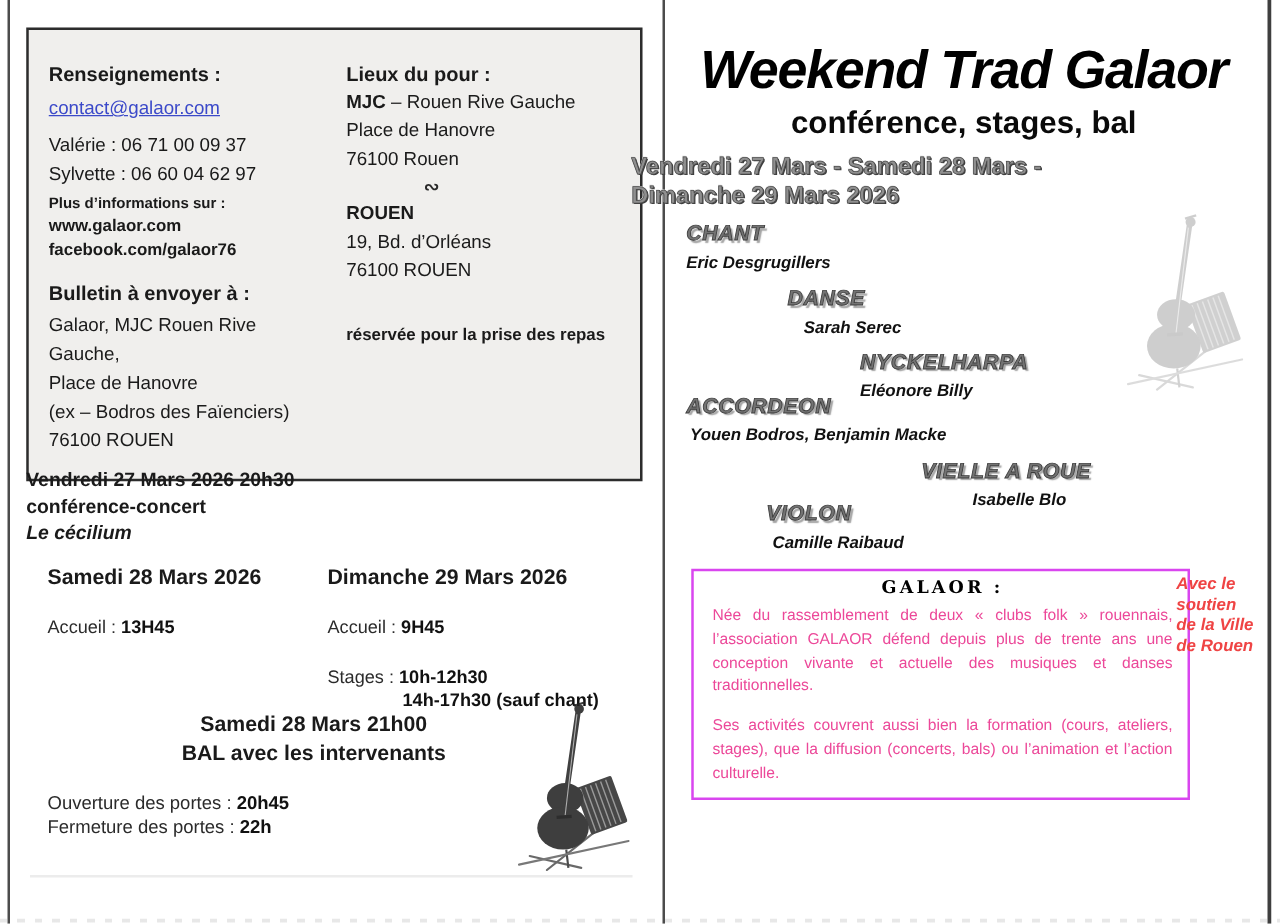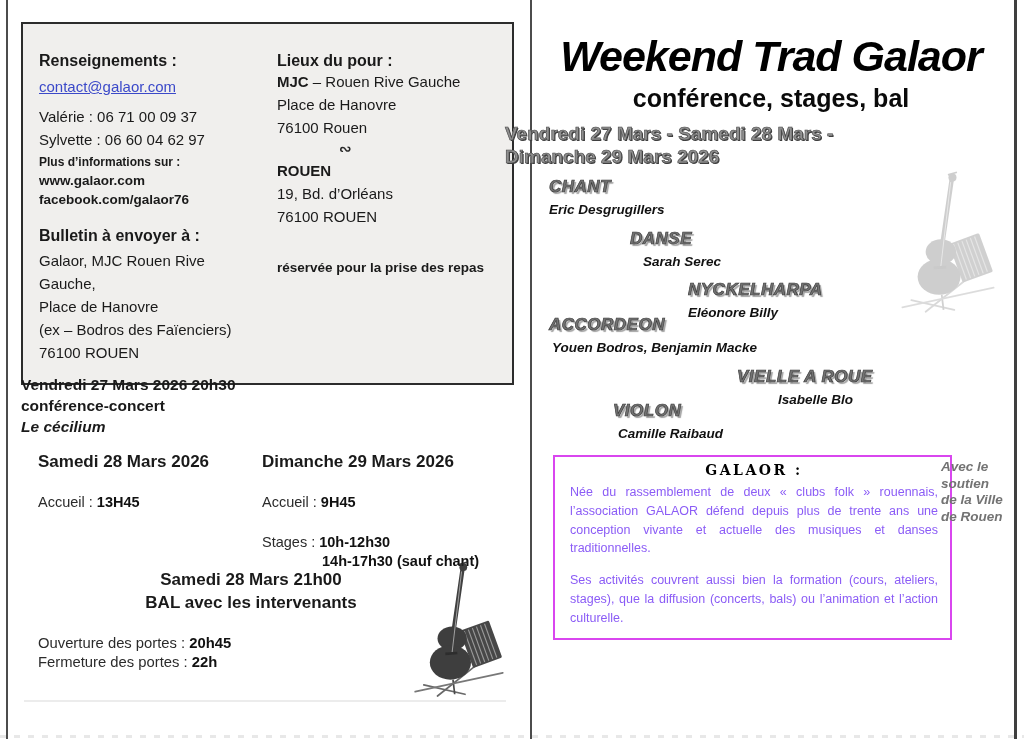--- a/index.html
+++ b/index.html
@@ -67,24 +67,24 @@
   .n2{left:688px;top:280px;} .t2{left:688px;top:305px;}
   .n3{left:549px;top:315px;} .t3{left:552px;top:340px;}
   .n4{left:737px;top:367px;} .t4{left:778px;top:392px;}
   .n5{left:613px;top:401px;} .t5{left:618px;top:426px;}
 
   .about-box{left:537px;top:455px;width:368px;border:2px solid #d946ef;
     padding:5px 12px 11px 15px;margin-left:16px;}
   .about-title{text-align:center;font-family:"DejaVu Serif",serif;font-weight:bold;
     font-size:14px;letter-spacing:2.5px;color:#000;}
   .about-box p{margin:5px 0 0 0;font-size:12.5px;line-height:1.5;
-    text-align:justify;color:#8b5cf6;}
+    text-align:justify;color:#ec4899;}
   .about-box p + p{margin-top:13px;}
   .support{left:941px;top:459px;width:75px;font-size:13.5px;font-weight:bold;
-    font-style:italic;line-height:16.5px;color:#737373;}
+    font-style:italic;line-height:16.5px;color:#ef4444;}
 
   .instrument{position:absolute;}
   .instrument.faint{left:898px;top:166px;width:100px;height:152px;opacity:.22;}
   .instrument.dark{left:410px;top:556px;width:98px;height:146px;opacity:.88;}
   .instrument svg{width:100%;height:100%;}
 </style>
 </head>
 <body>
 
 <div class="page">

